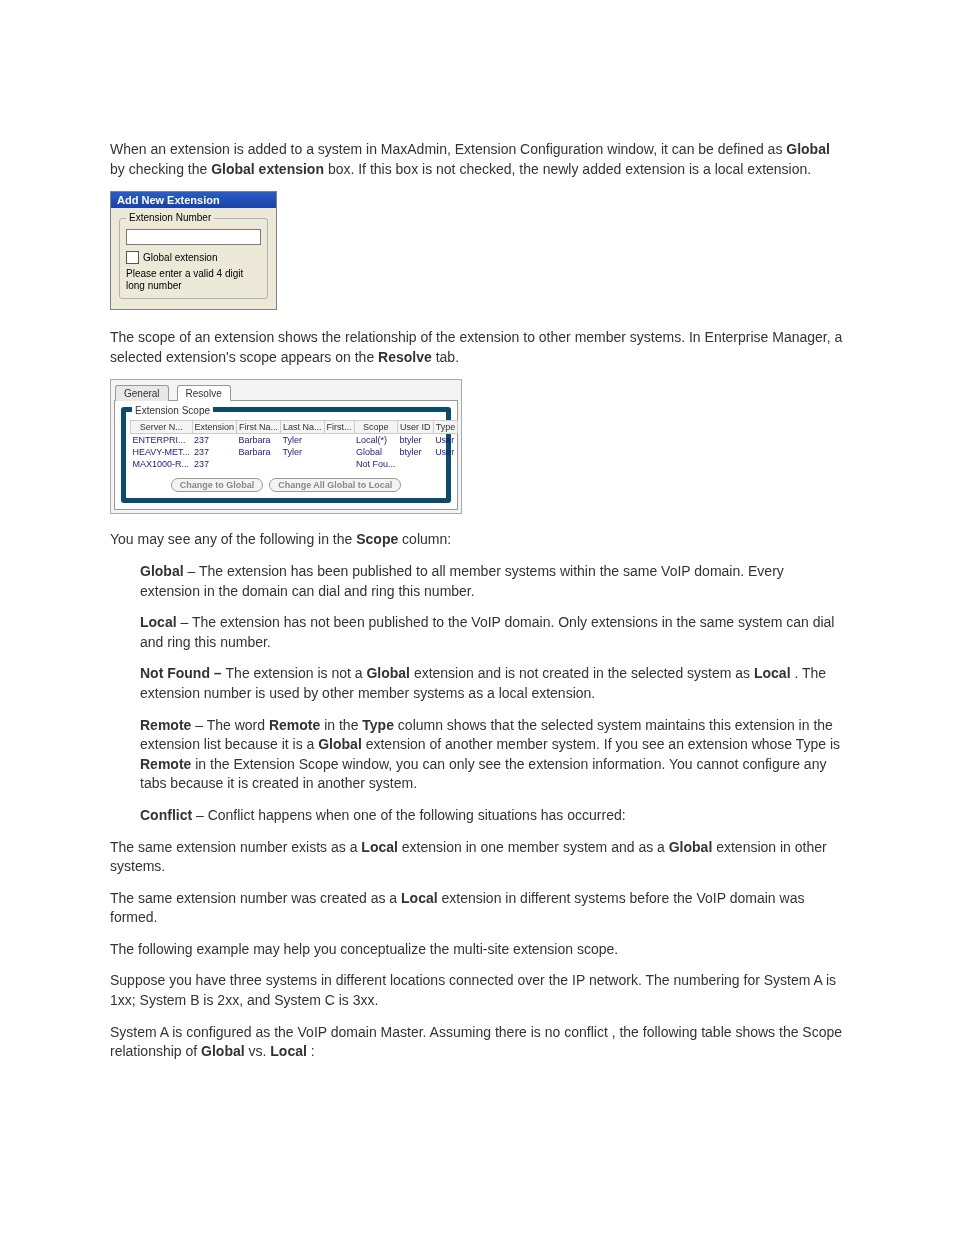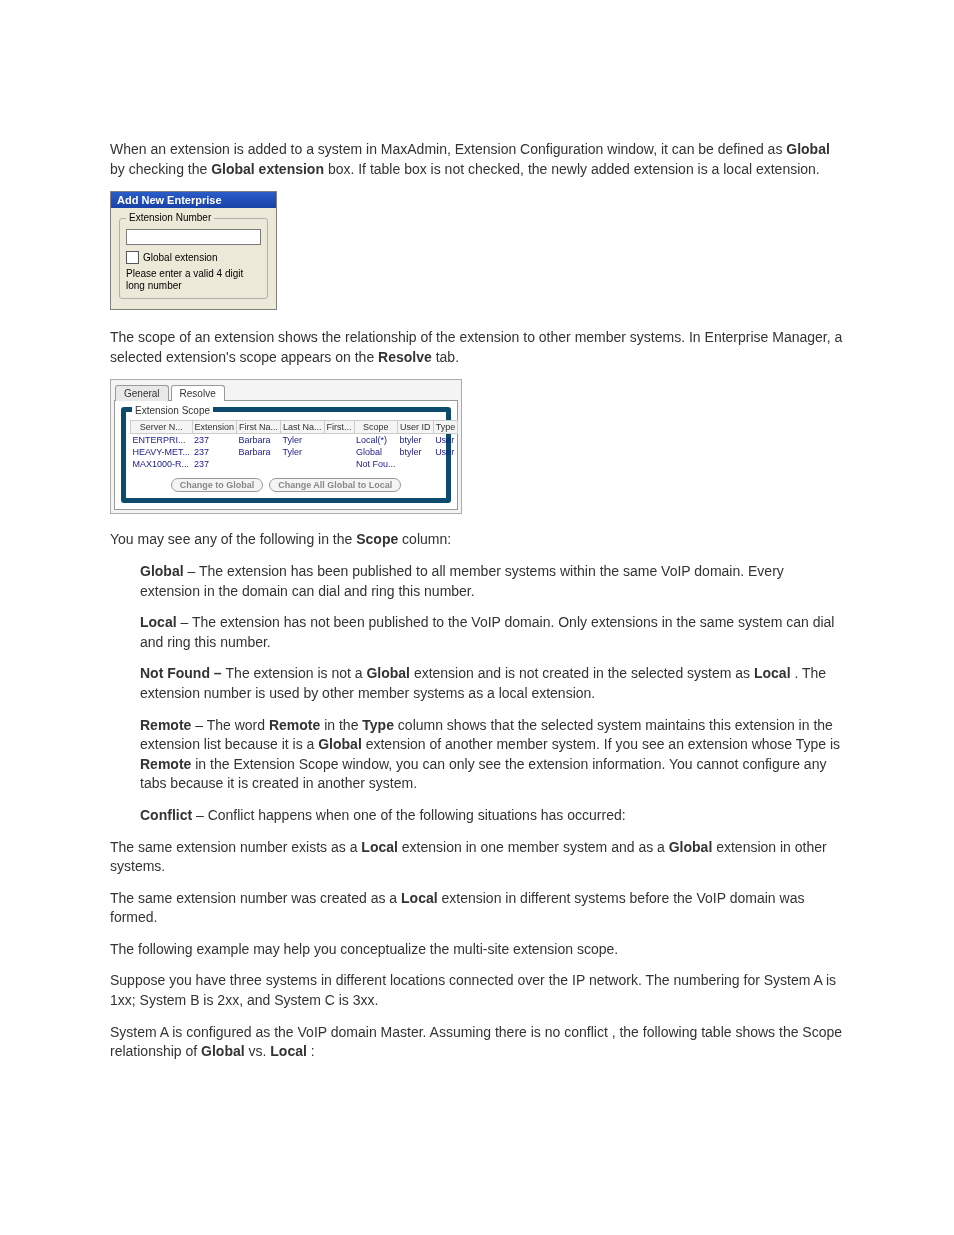--- a/index.html
+++ b/index.html
@@ -85,21 +85,21 @@
   .dlg-scope {
     width: 350px;
     border: 1px solid #aaa;
     margin: 10px 0 16px 0;
     font-size: 10px;
     background: #f4f4f4;
   }
   .tabs {
     display: flex;
     padding: 4px 4px 0 4px;
-    gap: 2px;
+    gap: 8px;
     background: #f4f4f4;
   }
   .tab {
     padding: 2px 8px;
     border: 1px solid #999;
     border-bottom: none;
     border-radius: 3px 3px 0 0;
     background: #e8e8e8;
     font-size: 10px;
     position: relative;
@@ -167,25 +167,25 @@
 </head>
 <body>
 
 <div class="page">
 
   <p>
     <span>When an extension is added to a system in MaxAdmin, Extension Configuration window, it can be defined as </span>
     <span class="bold">Global</span>
     <span> by checking the </span>
     <span class="bold">Global extension</span>
-    <span> box. If table box is not checked, the newly added extension is a local extension.</span>
+    <span> box. If this box is not checked, the newly added extension is a local extension.</span>
   </p>
 
   <div class="dlg-add">
-    <div class="title">Add New Enterprise</div>
+    <div class="title">Add New Extension</div>
     <div class="body">
       <div class="fieldset">
         <div class="legend">Extension Number</div>
         <input class="txt-input" type="text" style="">
         <div class="chk-row">
           <div class="chk"></div>
           <span>Global extension</span>
         </div>
         <div class="hint">Please enter a valid 4 digit long number</div>
       </div>

